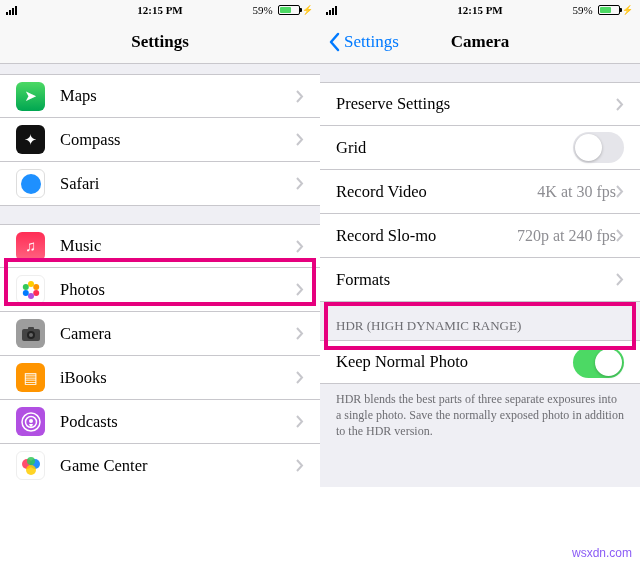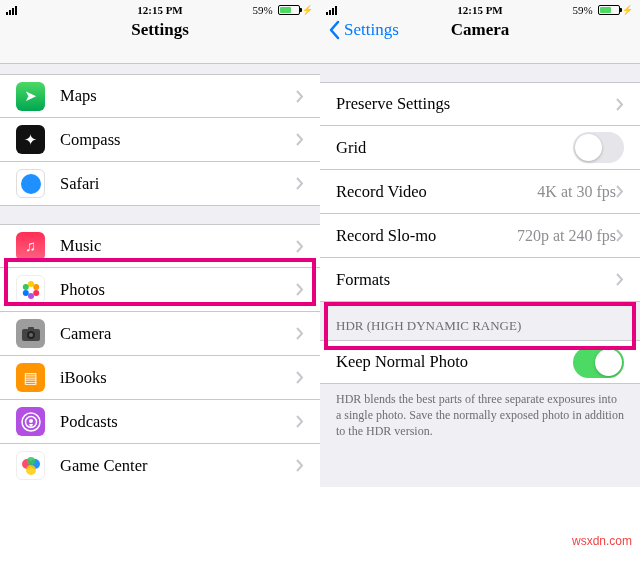--- a/index.html
+++ b/index.html
@@ -55,21 +55,21 @@
     background:#000; border-radius:0 1px 1px 0;
   }
   .battery-fill { position:absolute; left:1px; top:1px; bottom:1px; width:55%; background:#4cd964; border-radius:1px; }
   .charge-icon { font-size: 9px; }
 
   .nav-bar {
     height: 44px;
     background: #f8f8f8;
     border-bottom: 1px solid #c8c7cc;
     display: flex;
-    align-items: flex-start;
+    align-items: center;
     justify-content: center;
     position: relative;
   }
   .nav-title { font-weight: 600; font-size: 17px; color: #000; }
   .nav-back {
     position: absolute; left: 8px; display: flex; align-items: center;
     color: #007aff; font-size: 17px; cursor: pointer;
   }
   .nav-back svg { width: 12px; height: 20px; margin-right: 4px; }
 
@@ -122,22 +122,22 @@
 
   .highlight {
     position: absolute;
     border: 4px solid #e6007e;
     pointer-events: none;
     z-index: 5;
   }
 
   .watermark {
     position: absolute;
-    bottom: 20px; right: 8px;
-    font-size: 12px; color: #ef4444;
+    bottom: 8px; right: 8px;
+    font-size: 12px; color: #8b5cf6;
     z-index: 10;
   }
 
   
   .ic-maps{background:linear-gradient(#4cd964,#00a651)}
   .ic-compass{background:#111}
   .ic-safari{background:#fff;border:1px solid #ddd}
   .ic-music{background:linear-gradient(#ff2d55,#ff6482)}
   .ic-photos{background:#fff;border:1px solid #eee}
   .ic-camera{background:#9d9d9d}

